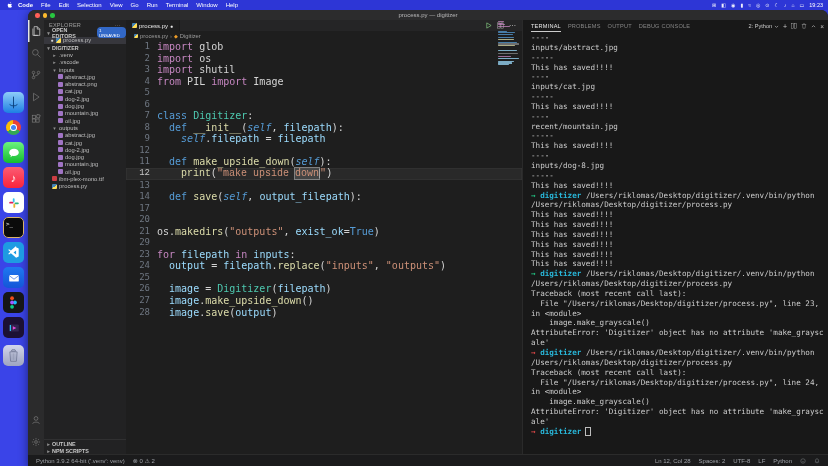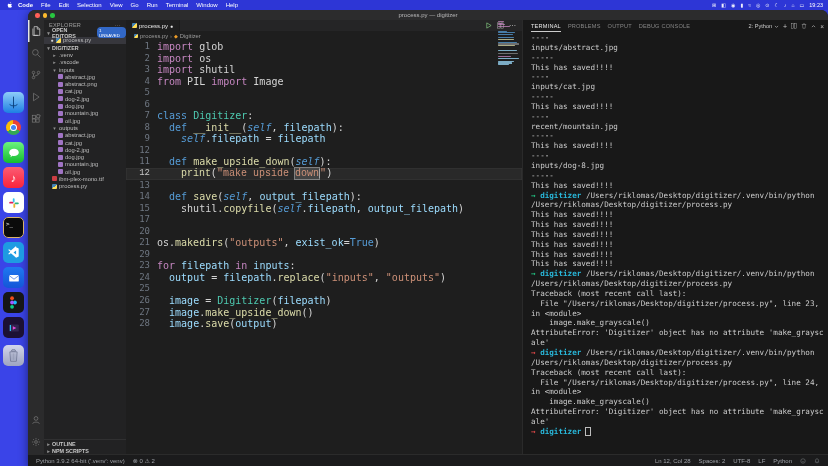--- a/index.html
+++ b/index.html
@@ -406,21 +406,20 @@
         <div class="code-row"><span class="gutter">5</span><span></span></div>
         <div class="code-row"><span class="gutter">6</span><span></span></div>
         <div class="code-row"><span class="gutter">7</span><span><span class="tk-kw2">class </span><span class="tk-cls">Digitizer</span><span class="tk-txt">:</span></span></div>
         <div class="code-row"><span class="gutter">8</span><span><span class="tk-txt">  </span><span class="tk-kw2">def </span><span class="tk-fn">__init__</span><span class="tk-txt">(</span><span class="tk-self">self</span><span class="tk-txt">, </span><span class="tk-var">filepath</span><span class="tk-txt">):</span></span></div>
         <div class="code-row"><span class="gutter">9</span><span><span class="tk-txt">    </span><span class="tk-self">self</span><span class="tk-txt">.</span><span class="tk-var">filepath</span><span class="tk-txt"> = </span><span class="tk-var">filepath</span></span></div>
         <div class="code-row"><span class="gutter">12</span><span></span></div>
         <div class="code-row"><span class="gutter">11</span><span><span class="tk-txt">  </span><span class="tk-kw2">def </span><span class="tk-fn">make_upside_down</span><span class="tk-txt">(</span><span class="tk-self">self</span><span class="tk-txt">):</span></span></div>
         <div class="code-row active"><span class="gutter">12</span><span><span class="tk-txt">    </span><span class="tk-fn">print</span><span class="tk-txt">(</span><span class="tk-str">"make upside </span><span class="tk-strhl">down</span><span class="caret"></span><span class="tk-str">"</span><span class="tk-txt">)</span></span></div>
         <div class="code-row"><span class="gutter">13</span><span></span></div>
         <div class="code-row"><span class="gutter">14</span><span><span class="tk-txt">  </span><span class="tk-kw2">def </span><span class="tk-fn">save</span><span class="tk-txt">(</span><span class="tk-self">self</span><span class="tk-txt">, </span><span class="tk-var">output_filepath</span><span class="tk-txt">):</span></span></div>
-        <div class="code-row"><span class="gutter">15</span><span><span class="tk-txt">    shutil.</span><span class="tk-fn">copyfile</span><span class="tk-txt">(</span><span class="tk-self">self</span><span class="tk-txt">.</span><span class="tk-var">filepath</span><span class="tk-txt">, </span><span class="tk-var">output_filepath</span><span class="tk-txt">)</span></span></div>
         <div class="code-row"><span class="gutter">17</span><span></span></div>
         <div class="code-row"><span class="gutter">20</span><span></span></div>
         <div class="code-row"><span class="gutter">21</span><span><span class="tk-txt">os.</span><span class="tk-fn">makedirs</span><span class="tk-txt">(</span><span class="tk-str">"outputs"</span><span class="tk-txt">, </span><span class="tk-var">exist_ok</span><span class="tk-txt">=</span><span class="tk-kw2">True</span><span class="tk-txt">)</span></span></div>
         <div class="code-row"><span class="gutter">29</span><span></span></div>
         <div class="code-row"><span class="gutter">23</span><span><span class="tk-kw">for </span><span class="tk-var">filepath</span><span class="tk-kw"> in </span><span class="tk-var">inputs</span><span class="tk-txt">:</span></span></div>
         <div class="code-row"><span class="gutter">24</span><span><span class="tk-txt">  </span><span class="tk-var">output</span><span class="tk-txt"> = </span><span class="tk-var">filepath</span><span class="tk-txt">.</span><span class="tk-fn">replace</span><span class="tk-txt">(</span><span class="tk-str">"inputs"</span><span class="tk-txt">, </span><span class="tk-str">"outputs"</span><span class="tk-txt">)</span></span></div>
         <div class="code-row"><span class="gutter">25</span><span></span></div>
         <div class="code-row"><span class="gutter">26</span><span><span class="tk-txt">  </span><span class="tk-var">image</span><span class="tk-txt"> = </span><span class="tk-cls">Digitizer</span><span class="tk-txt">(</span><span class="tk-var">filepath</span><span class="tk-txt">)</span></span></div>
         <div class="code-row"><span class="gutter">27</span><span><span class="tk-txt">  </span><span class="tk-var">image</span><span class="tk-txt">.</span><span class="tk-fn">make_upside_down</span><span class="tk-txt">()</span></span></div>
         <div class="code-row"><span class="gutter">28</span><span><span class="tk-txt">  </span><span class="tk-var">image</span><span class="tk-txt">.</span><span class="tk-fn">save</span><span class="tk-txt">(</span><span class="tk-var">output</span><span class="tk-txt">)</span></span></div>

